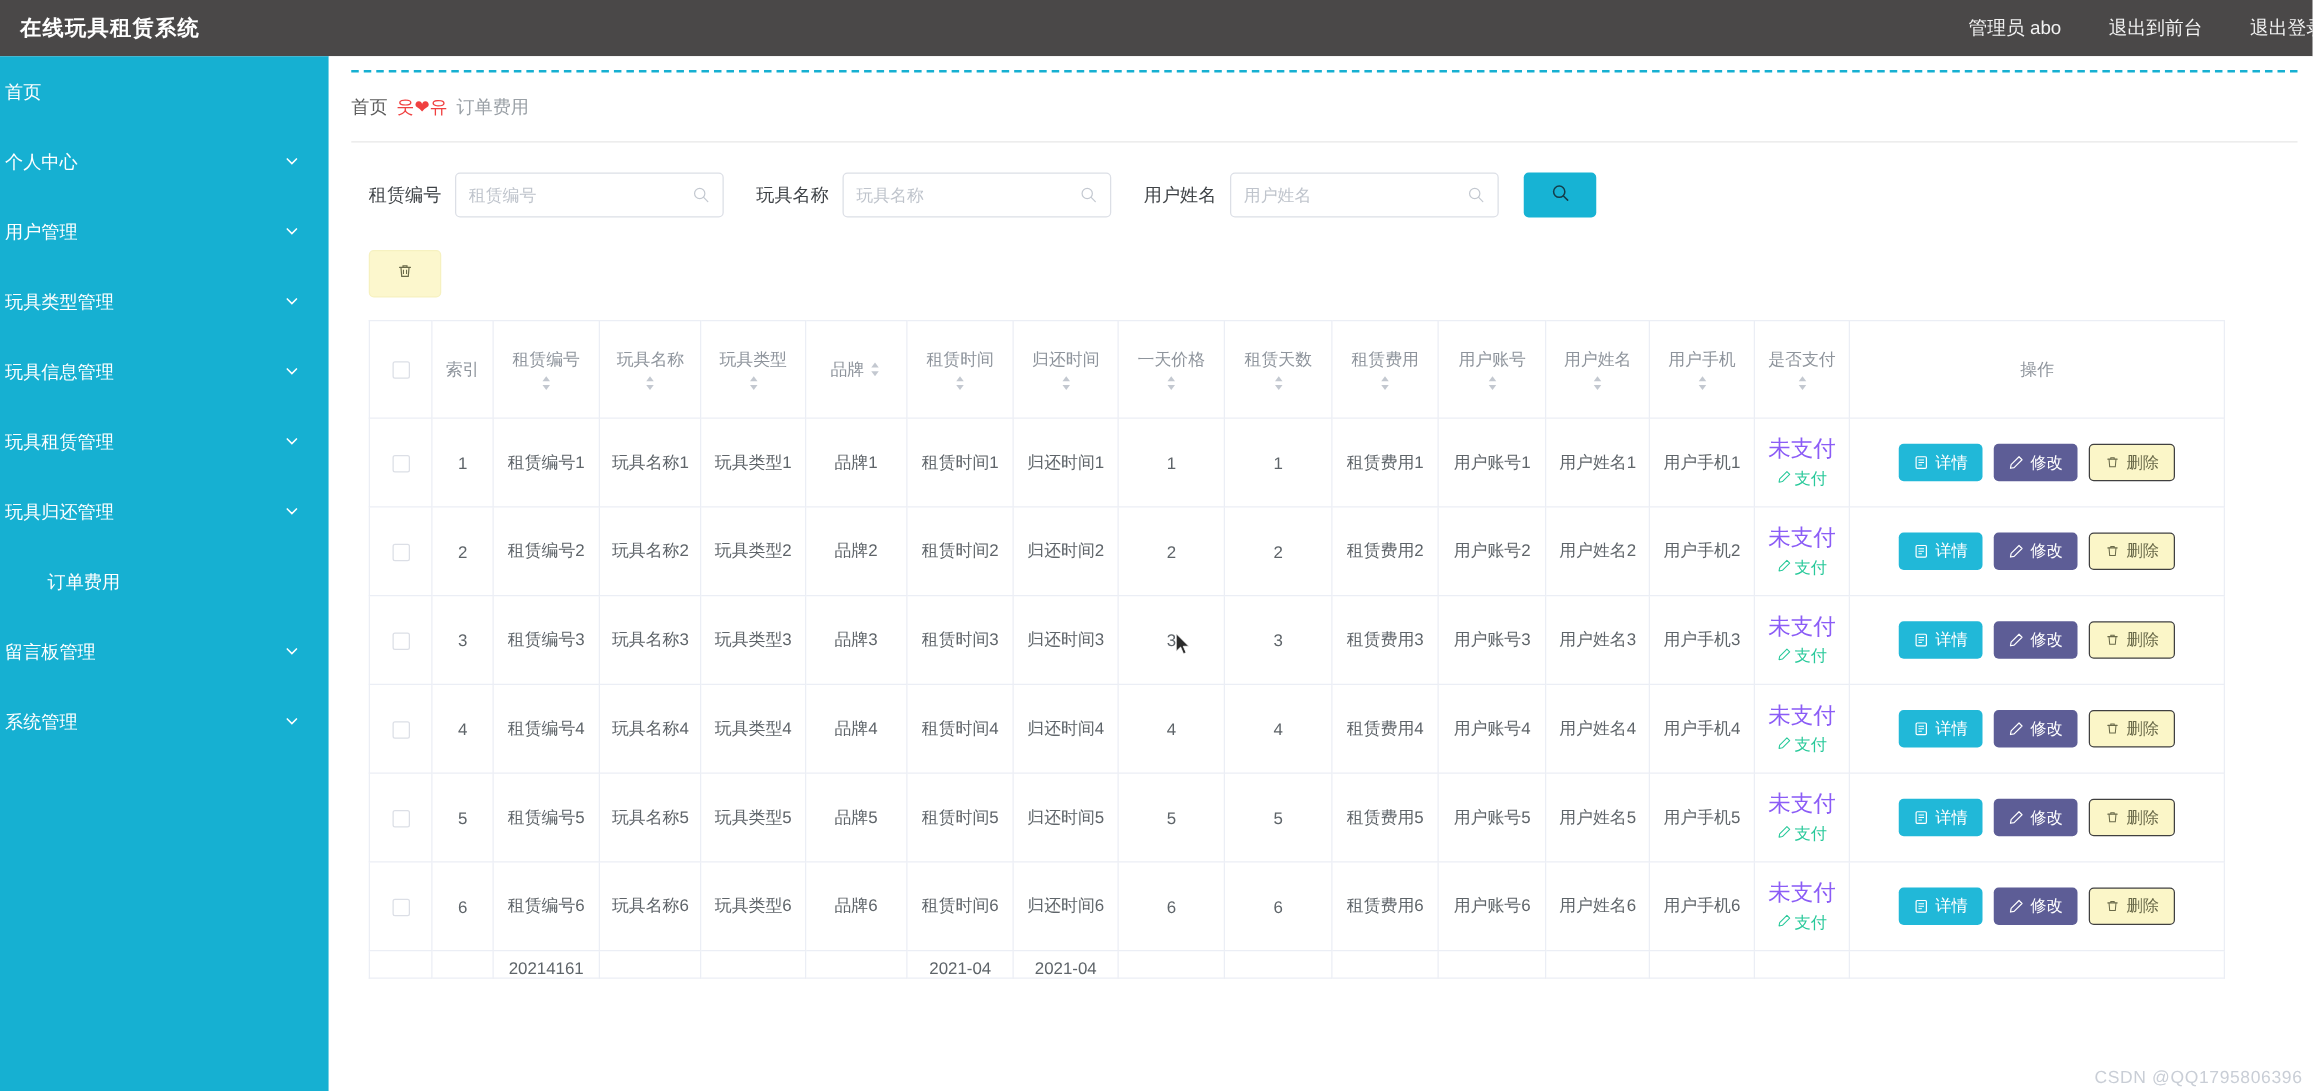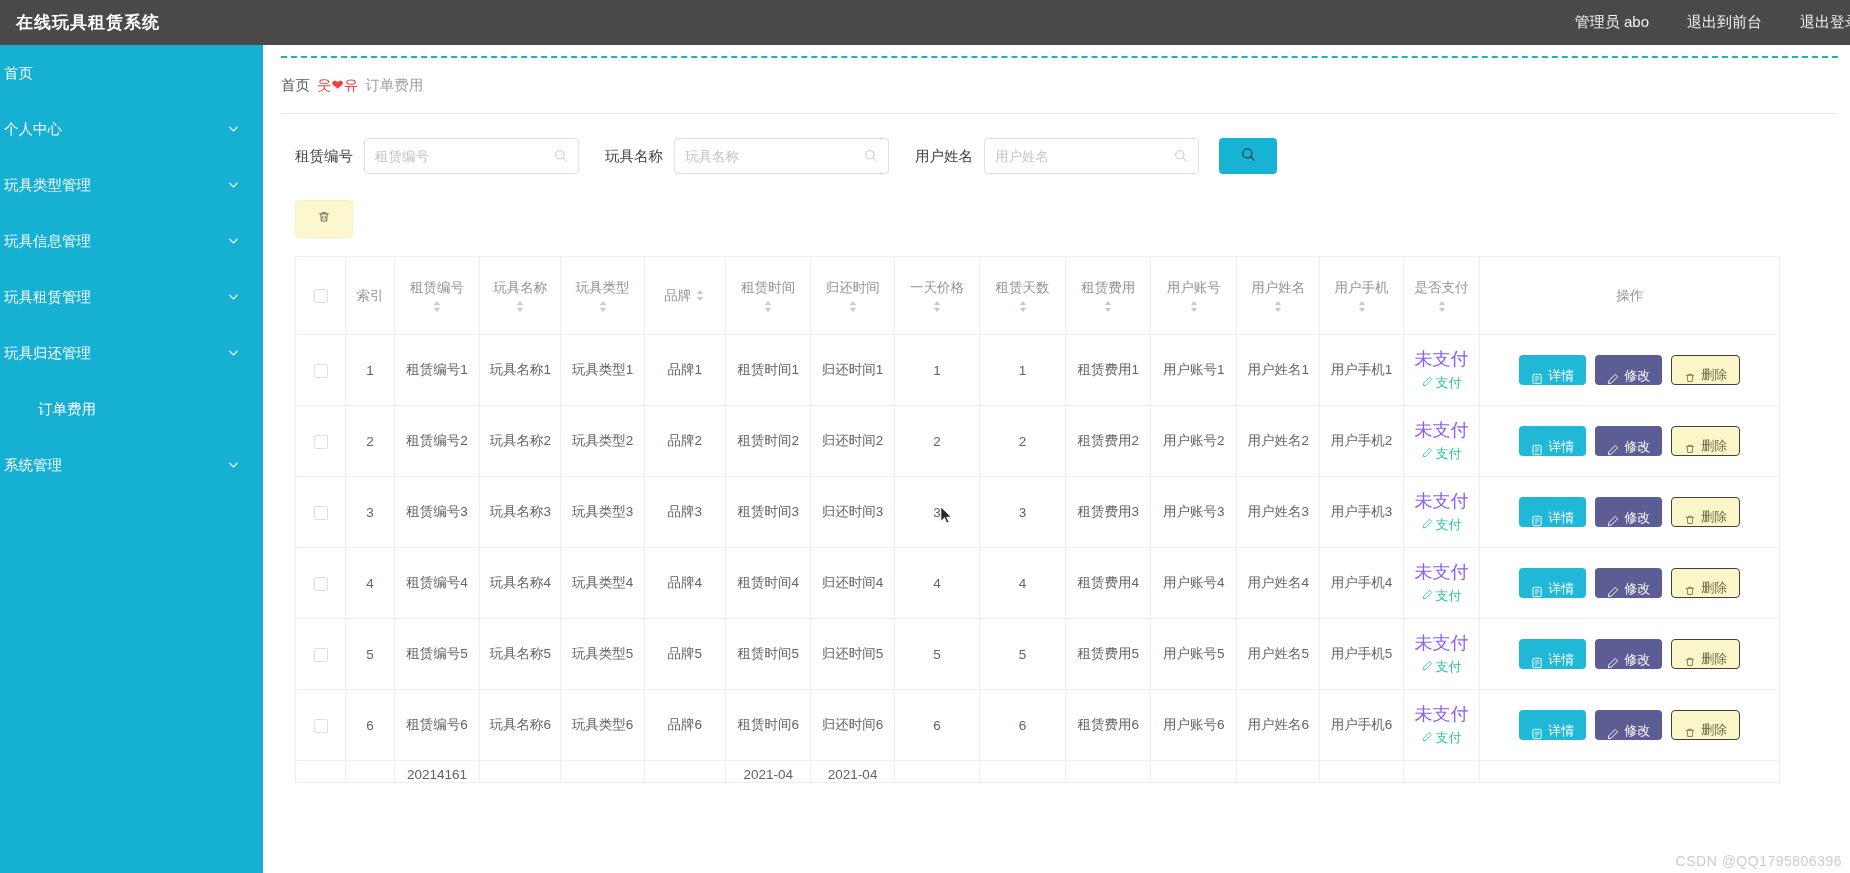--- a/index.html
+++ b/index.html
@@ -117,21 +117,21 @@
   .chkbox {
     width: 14px; height: 14px; border: 1px solid #dcdfe6; border-radius: 2px;
     display: inline-block; background: #fff; vertical-align: middle;
   }
   .pay-cell { line-height: 1.55; }
   .pay-status { color: #8b5cf6; font-size: 18px; }
   .pay-link { color: #28c99a; font-size: 13px; display: inline-flex; align-items: center; gap: 3px; justify-content: center; }
   .ops { display: flex; align-items: center; justify-content: center; gap: 9px; }
   .btn {
     height: 30px; border-radius: 4px; font-size: 13px; display: inline-flex;
-    align-items: flex-end; justify-content: center; gap: 5px; cursor: pointer;
+    align-items: center; justify-content: center; gap: 5px; cursor: pointer;
     border: none; padding: 0 12px; white-space: nowrap;
   }
   .btn-detail { background: #21b8d8; color: #ffffff; }
   .btn-edit   { background: #5d5d96; color: #ffffff; }
   .btn-del    { background: #fbf6c8; color: #6a6a4a; border: 1px solid #404040; }
   .ic { width: 12px; height: 12px; display: inline-block; }
 
   .watermark {
     position: absolute; right: 8px; bottom: 4px;
     color: #c9ced6; font-size: 14px; letter-spacing: 0.5px;
@@ -159,20 +159,28 @@
 
   <div class="menu-item">
     <span class="mi-label">个人中心</span>
     <span class="chev">
       <svg viewBox="0 0 12 12" width="11" height="11">
           <path d="M2 4 L6 8 L10 4" fill="none" stroke="#ffffff" stroke-width="1.4" stroke-linecap="round"></path>
         </svg>
     </span>
   </div>
 
+  <div class="menu-item">
+    <span class="mi-label">用户管理</span>
+    <span class="chev">
+      <svg viewBox="0 0 12 12" width="11" height="11">
+          <path d="M2 4 L6 8 L10 4" fill="none" stroke="#ffffff" stroke-width="1.4" stroke-linecap="round"></path>
+        </svg>
+    </span>
+  </div>
 
   <div class="menu-item">
     <span class="mi-label">玩具类型管理</span>
     <span class="chev">
       <svg viewBox="0 0 12 12" width="11" height="11">
           <path d="M2 4 L6 8 L10 4" fill="none" stroke="#ffffff" stroke-width="1.4" stroke-linecap="round"></path>
         </svg>
     </span>
   </div>
 
@@ -201,20 +209,28 @@
           <path d="M2 4 L6 8 L10 4" fill="none" stroke="#ffffff" stroke-width="1.4" stroke-linecap="round"></path>
         </svg>
     </span>
   </div>
 
 
   <div class="menu-item sub">
     <span class="mi-label">订单费用</span>
   </div>
 
+  <div class="menu-item">
+    <span class="mi-label">留言板管理</span>
+    <span class="chev">
+      <svg viewBox="0 0 12 12" width="11" height="11">
+          <path d="M2 4 L6 8 L10 4" fill="none" stroke="#ffffff" stroke-width="1.4" stroke-linecap="round"></path>
+        </svg>
+    </span>
+  </div>
 
   <div class="menu-item">
     <span class="mi-label">系统管理</span>
     <span class="chev">
       <svg viewBox="0 0 12 12" width="11" height="11">
           <path d="M2 4 L6 8 L10 4" fill="none" stroke="#ffffff" stroke-width="1.4" stroke-linecap="round"></path>
         </svg>
     </span>
   </div>
 </div>

